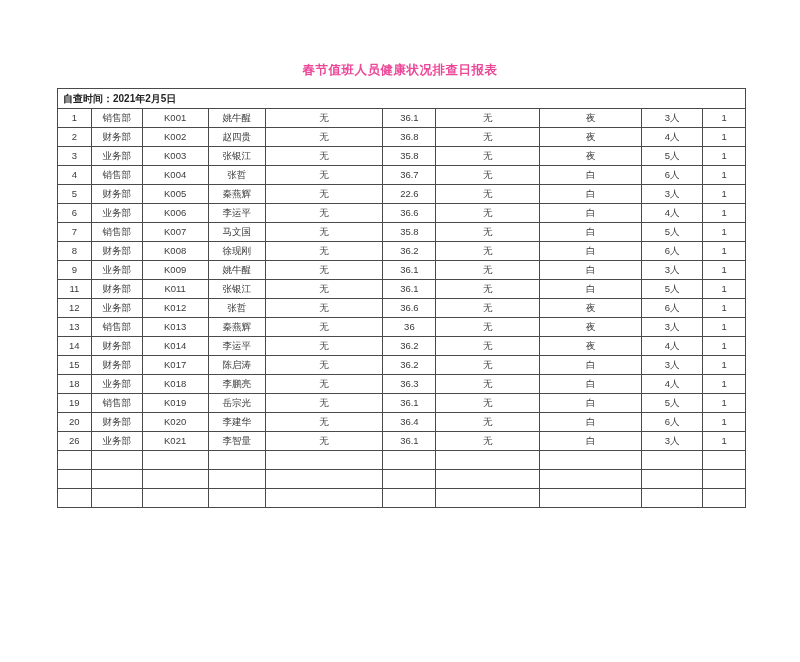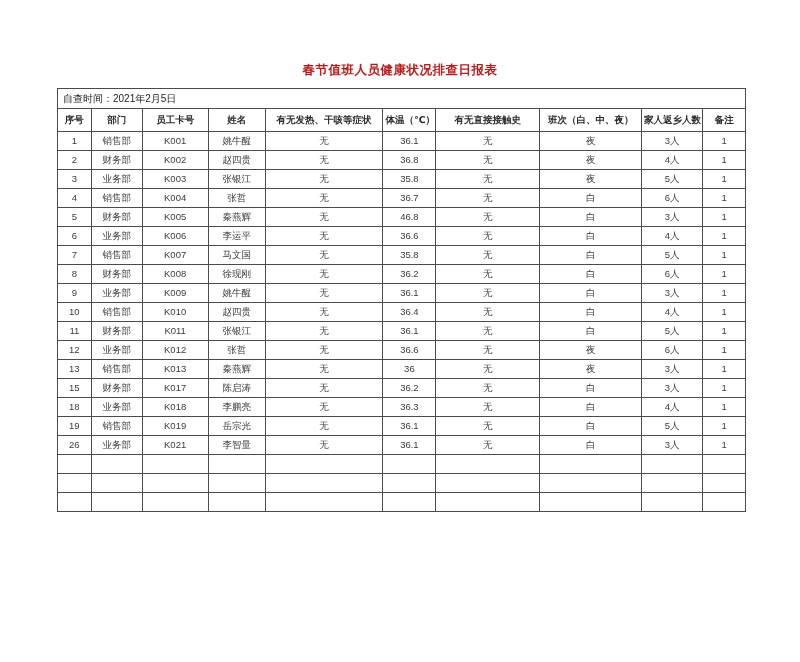--- a/index.html
+++ b/index.html
@@ -14,21 +14,21 @@
     position: relative;
     background: #ffffff;
   }
   .title {
     position: absolute;
     top: 62px; left: 0;
     width: 800px;
     text-align: center;
     font-size: 12.5px;
     font-weight: bold;
-    color: #b91c1c;
+    color: #ec4899;
     letter-spacing: 0.5px;
   }
   table.report {
     position: absolute;
     top: 88px; left: 57px;
     width: 689px;
     border-collapse: collapse;
     table-layout: fixed;
     border: 1.5px solid #4a4a4a;
   }
@@ -39,21 +39,21 @@
     text-align: center;
     vertical-align: middle;
     height: 19px;
     padding: 0 2px;
     line-height: 1.1;
     white-space: nowrap;
     overflow: hidden;
   }
   tr.info-row td {
     text-align: left;
-    font-weight: normal;
+    font-weight: bold;
     font-size: 10px;
     color: #222222;
     height: 20px;
     padding-left: 5px;
   }
   tr.header-row td {
     font-weight: bold;
     color: #2a2a2a;
     height: 23px;
     font-size: 9.5px;
@@ -77,32 +77,20 @@
       <col style="width:7.7%">
       <col style="width:15.1%">
       <col style="width:14.8%">
       <col style="width:8.9%">
       <col style="width:6.2%">
     </colgroup>
     <tbody id="report-body">
       <tr class="info-row">
         <td colspan="10"><span>自查时间：</span><span>2021年2月5日</span></td>
       </tr>
-      <tr class="header-row" id="header-row">
-          <td>序号</td>
-          <td>部门</td>
-          <td>员工卡号</td>
-          <td>姓名</td>
-          <td>有无发热、干咳等症状</td>
-          <td>体温（℃）</td>
-          <td>有无直接接触史</td>
-          <td>班次（白、中、夜）</td>
-          <td>家人返乡人数</td>
-          <td>备注</td>
-        </tr>
 
     <tr>
           <td>1</td>
           <td>销售部</td>
           <td>K001</td>
           <td>姚牛醒</td>
           <td>无</td>
           <td>36.1</td>
           <td>无</td>
           <td>夜</td>
@@ -144,21 +132,21 @@
           <td>白</td>
           <td>6人</td>
           <td>1</td>
         </tr>
         <tr>
           <td>5</td>
           <td>财务部</td>
           <td>K005</td>
           <td>秦燕辉</td>
           <td>无</td>
-          <td>46.8</td>
+          <td>22.6</td>
           <td>无</td>
           <td>白</td>
           <td>3人</td>
           <td>1</td>
         </tr>
         <tr>
           <td>6</td>
           <td>业务部</td>
           <td>K006</td>
           <td>李运平</td>
@@ -199,32 +187,20 @@
           <td>K009</td>
           <td>姚牛醒</td>
           <td>无</td>
           <td>36.1</td>
           <td>无</td>
           <td>白</td>
           <td>3人</td>
           <td>1</td>
         </tr>
         <tr>
-          <td>10</td>
-          <td>销售部</td>
-          <td>K010</td>
-          <td>赵四贵</td>
-          <td>无</td>
-          <td>36.4</td>
-          <td>无</td>
-          <td>白</td>
-          <td>4人</td>
-          <td>1</td>
-        </tr>
-        <tr>
           <td>11</td>
           <td>财务部</td>
           <td>K011</td>
           <td>张银江</td>
           <td>无</td>
           <td>36.1</td>
           <td>无</td>
           <td>白</td>
           <td>5人</td>
           <td>1</td>
@@ -247,20 +223,32 @@
           <td>K013</td>
           <td>秦燕辉</td>
           <td>无</td>
           <td>36</td>
           <td>无</td>
           <td>夜</td>
           <td>3人</td>
           <td>1</td>
         </tr>
         <tr>
+          <td>14</td>
+          <td>财务部</td>
+          <td>K014</td>
+          <td>李运平</td>
+          <td>无</td>
+          <td>36.2</td>
+          <td>无</td>
+          <td>夜</td>
+          <td>4人</td>
+          <td>1</td>
+        </tr>
+        <tr>
           <td>15</td>
           <td>财务部</td>
           <td>K017</td>
           <td>陈启涛</td>
           <td>无</td>
           <td>36.2</td>
           <td>无</td>
           <td>白</td>
           <td>3人</td>
           <td>1</td>
@@ -283,20 +271,32 @@
           <td>K019</td>
           <td>岳宗光</td>
           <td>无</td>
           <td>36.1</td>
           <td>无</td>
           <td>白</td>
           <td>5人</td>
           <td>1</td>
         </tr>
         <tr>
+          <td>20</td>
+          <td>财务部</td>
+          <td>K020</td>
+          <td>李建华</td>
+          <td>无</td>
+          <td>36.4</td>
+          <td>无</td>
+          <td>白</td>
+          <td>6人</td>
+          <td>1</td>
+        </tr>
+        <tr>
           <td>26</td>
           <td>业务部</td>
           <td>K021</td>
           <td>李智量</td>
           <td>无</td>
           <td>36.1</td>
           <td>无</td>
           <td>白</td>
           <td>3人</td>
           <td>1</td>

